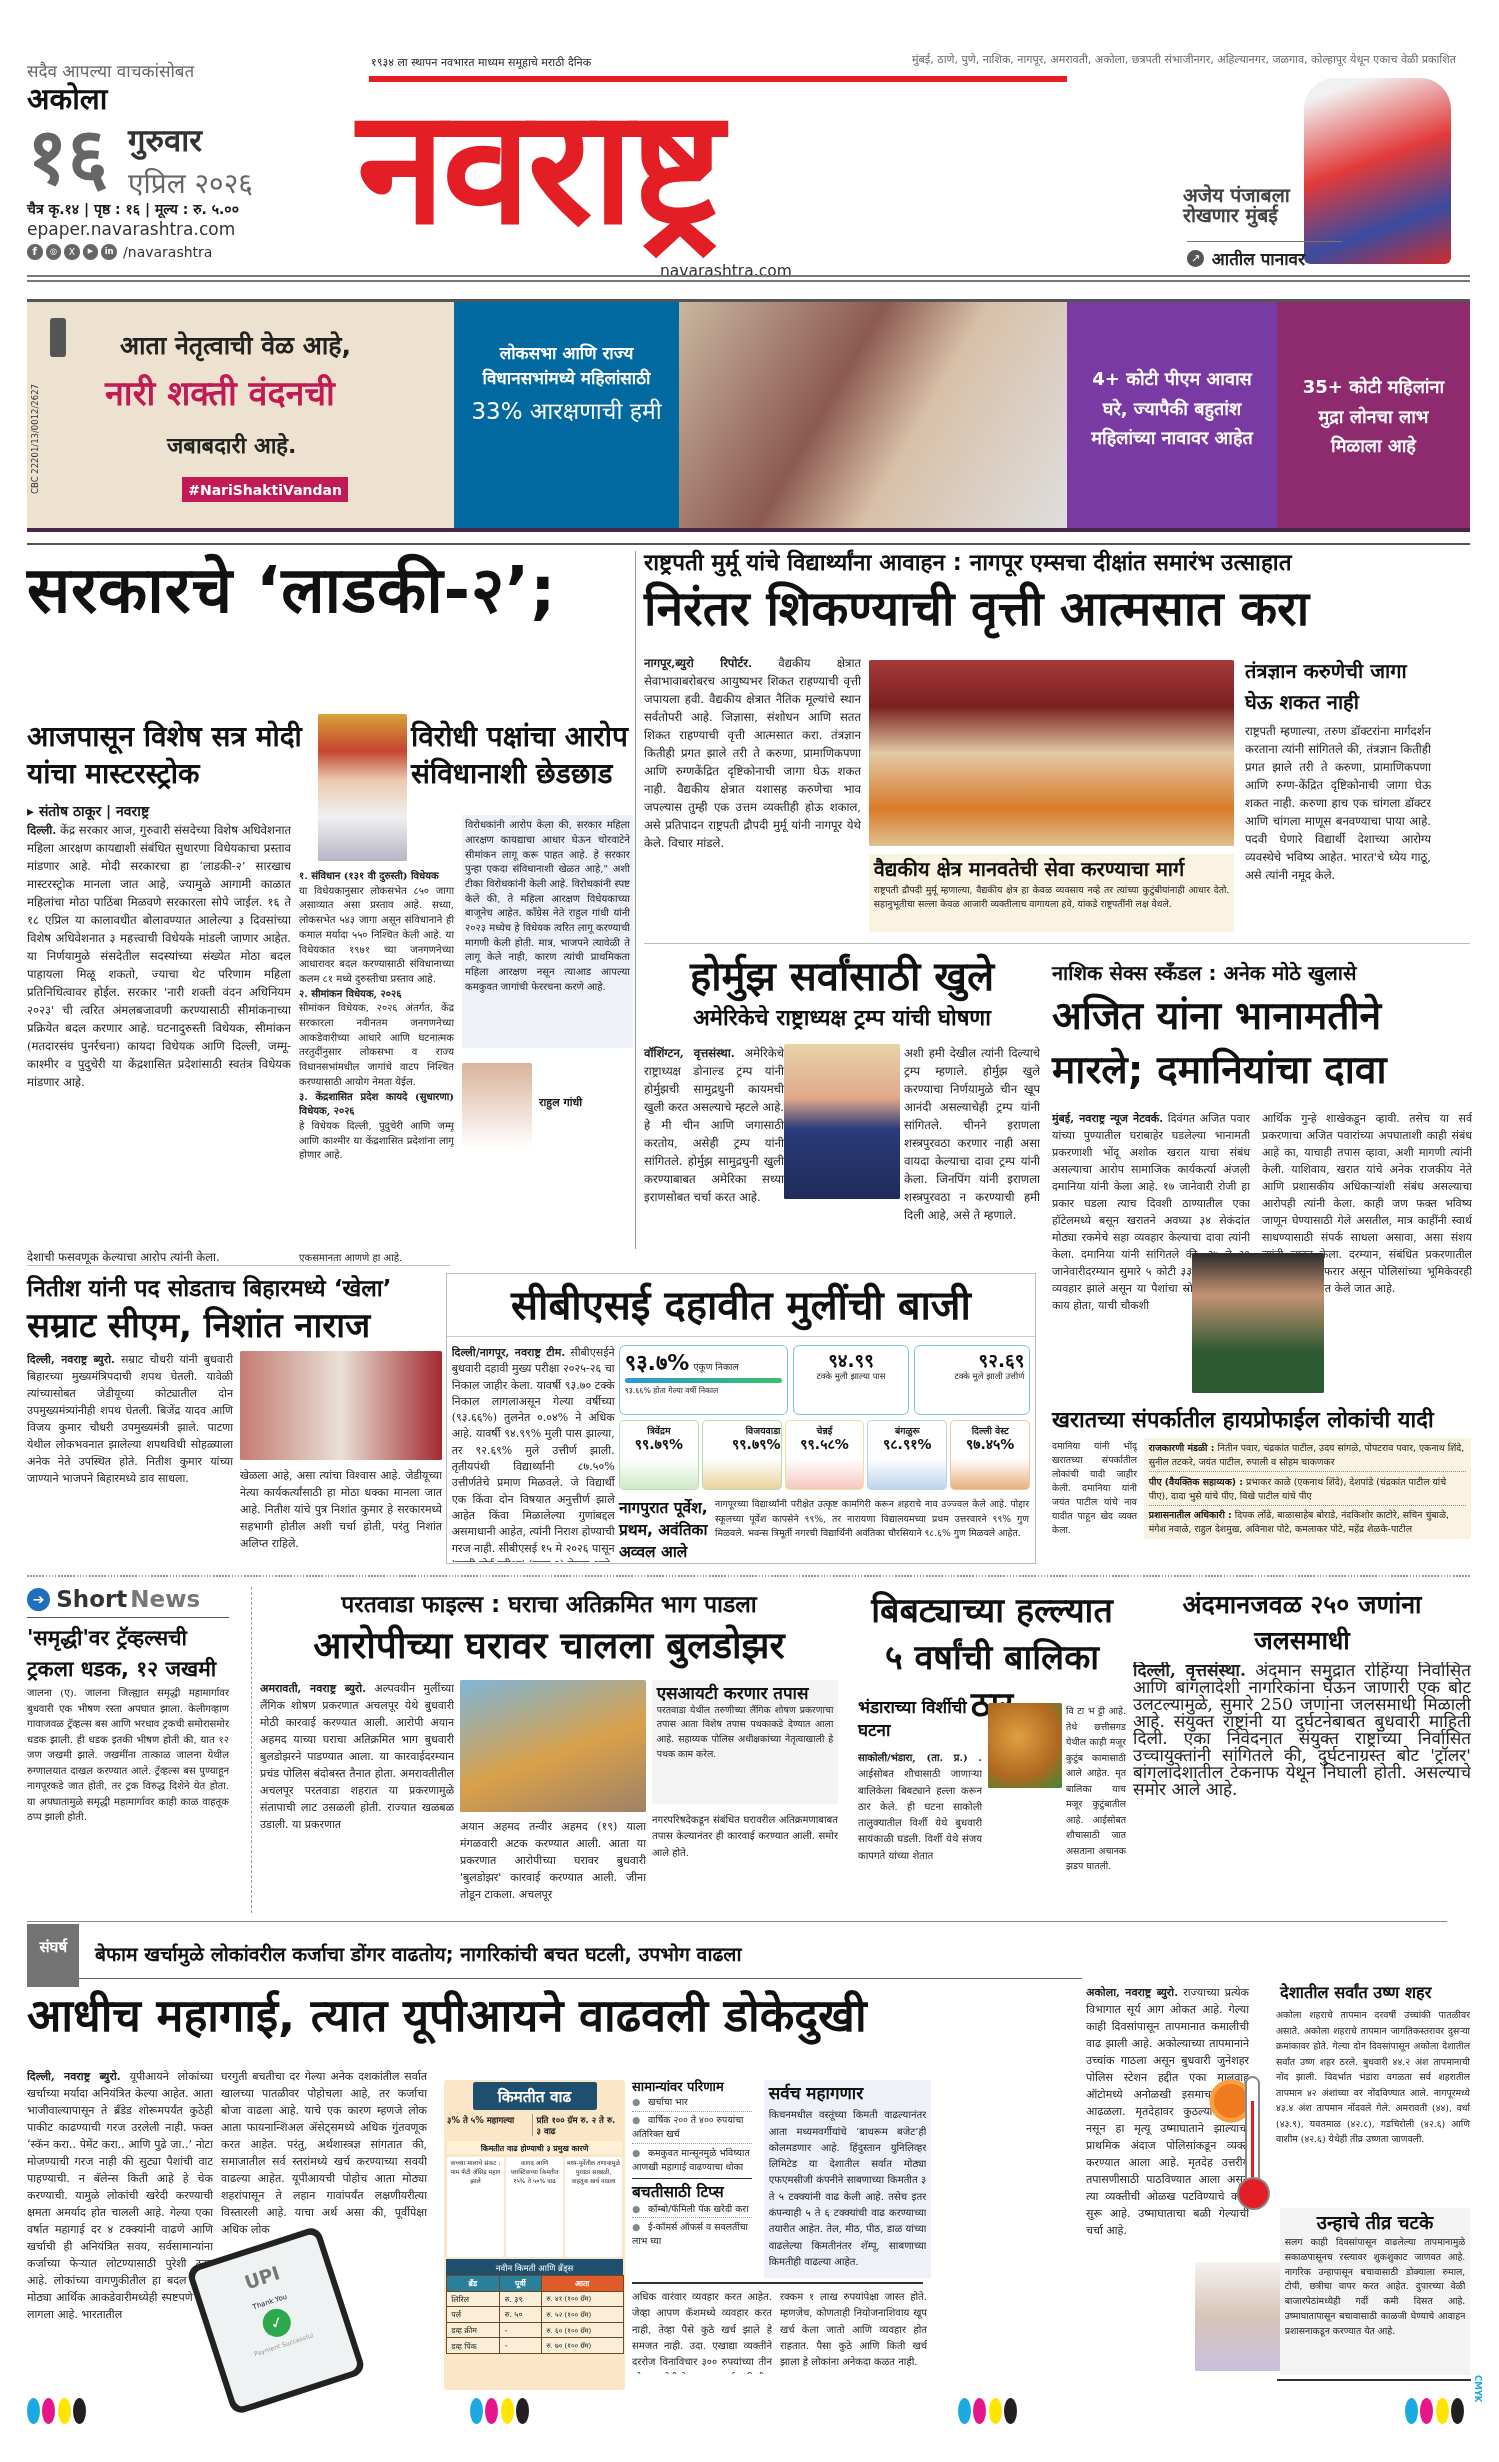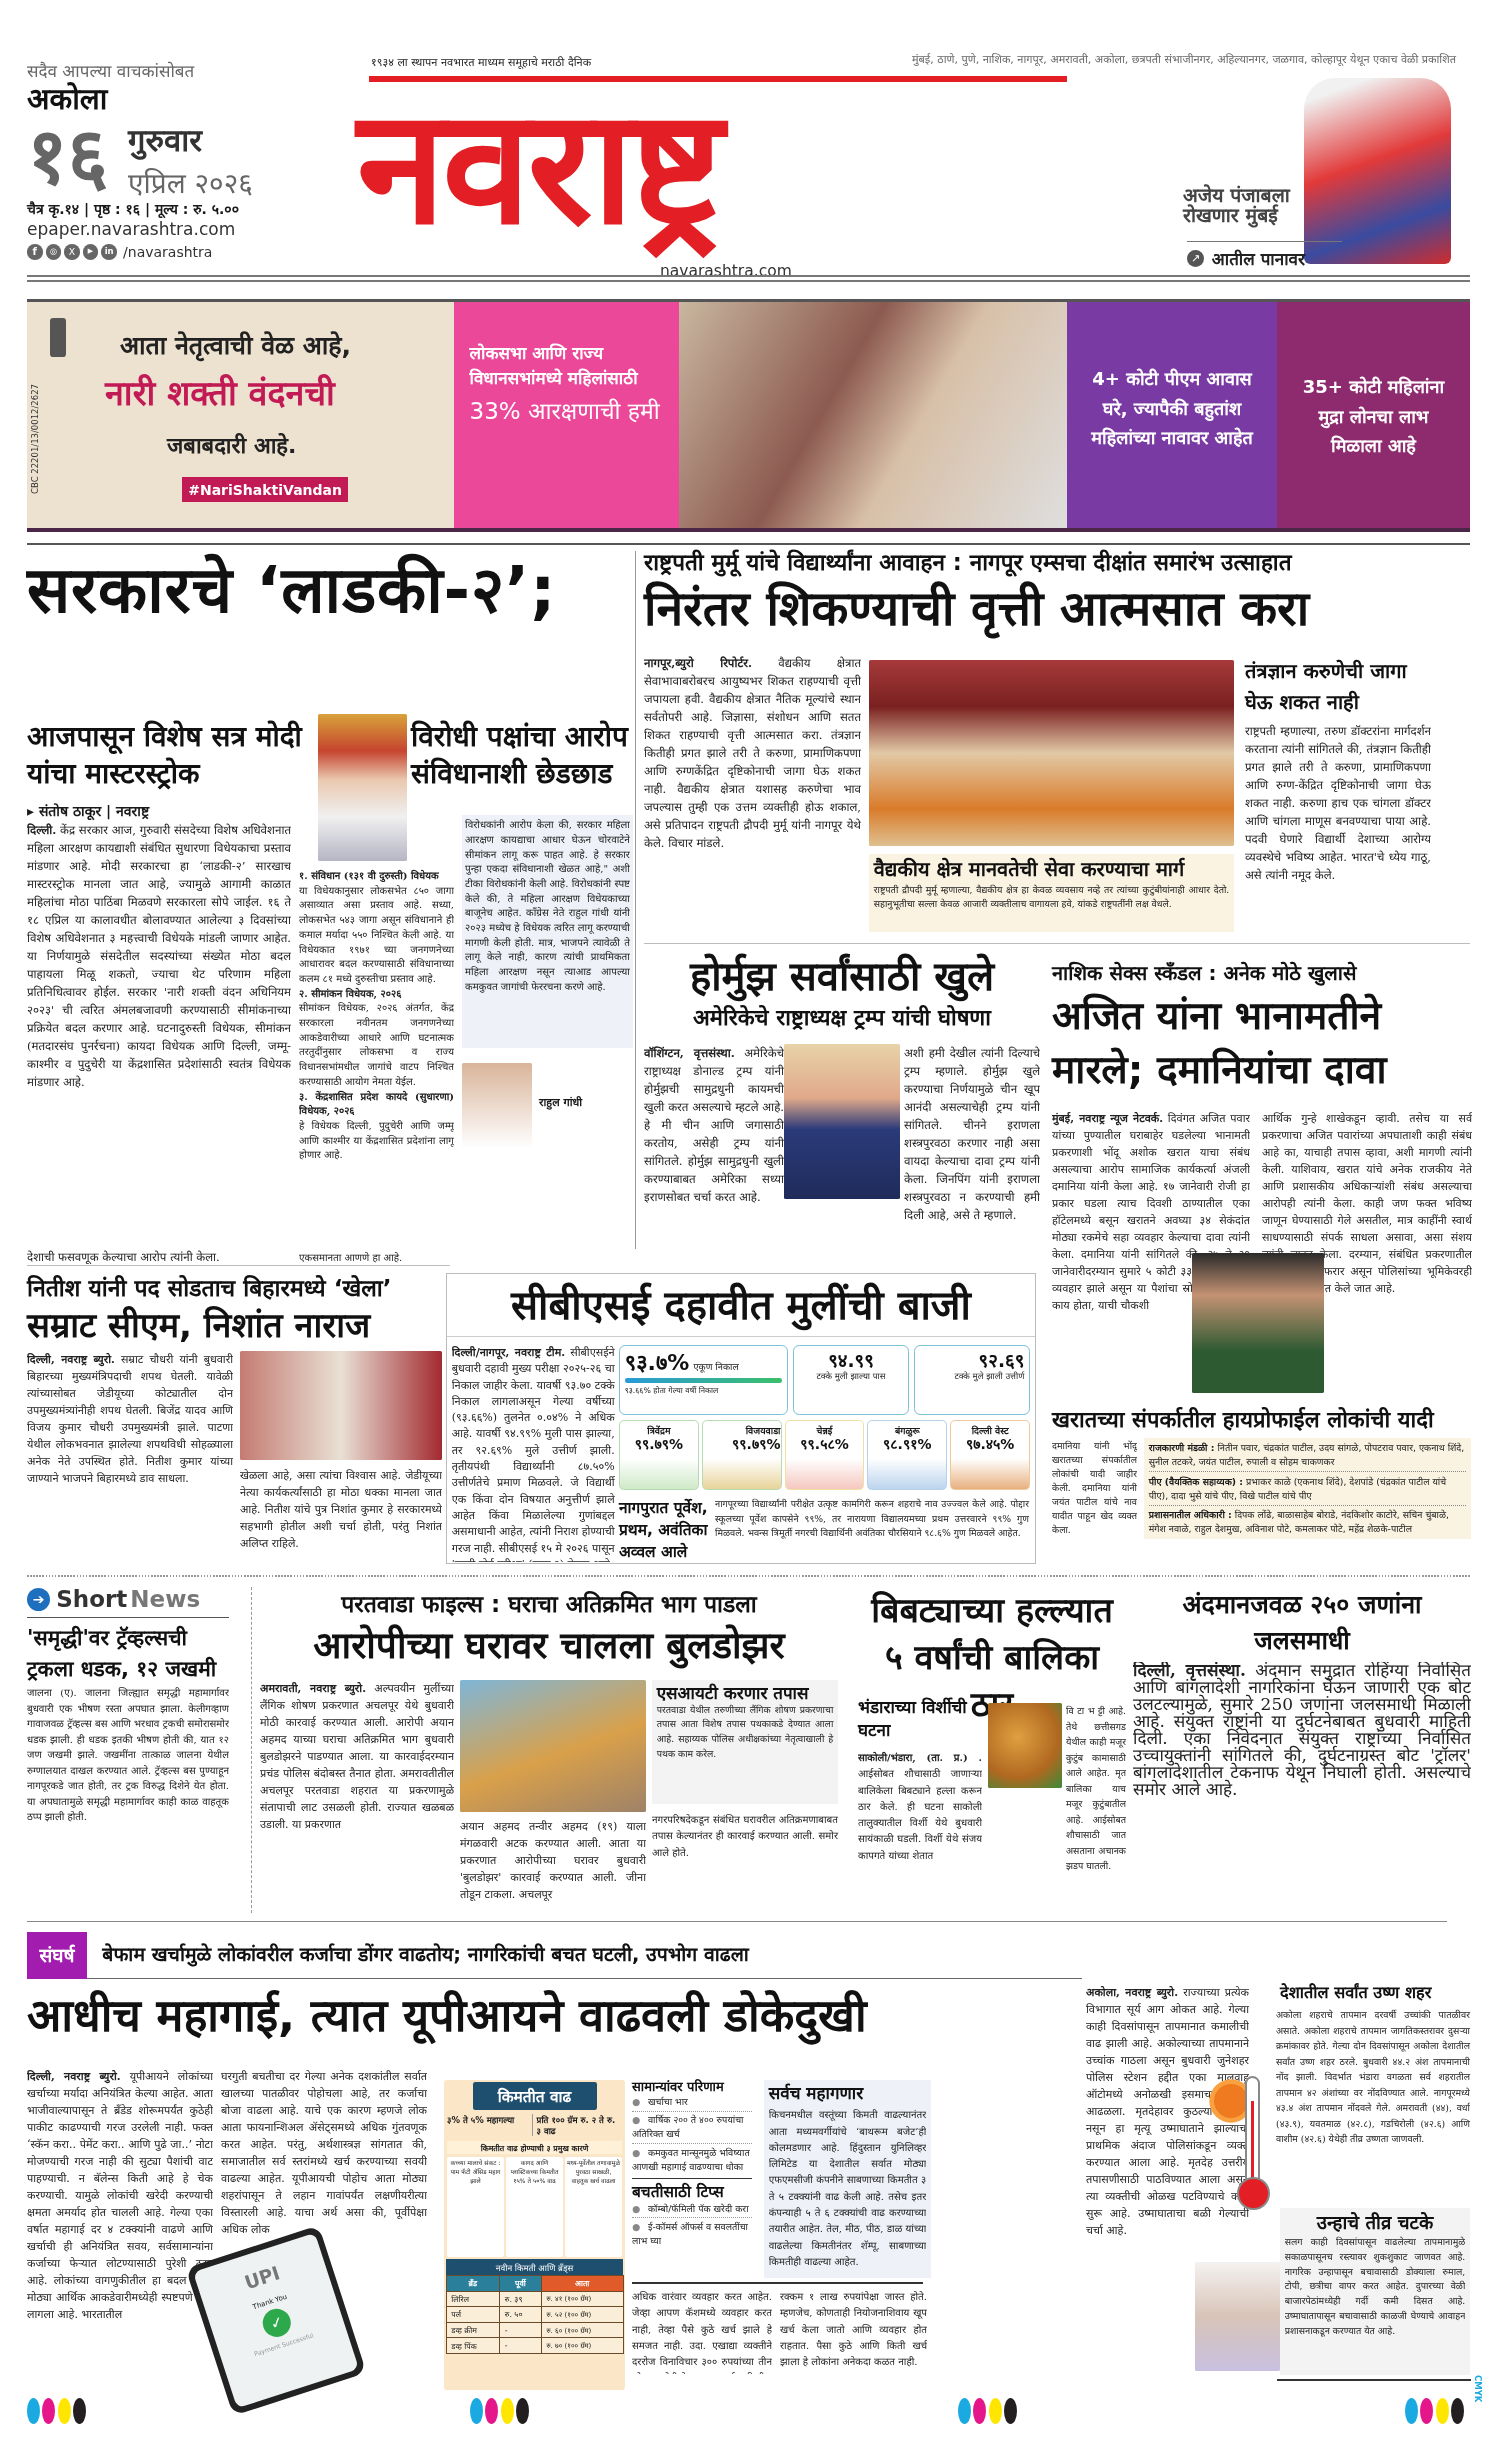--- a/index.html
+++ b/index.html
@@ -53,21 +53,21 @@
 
 <div class="abs" style="left:27px;top:299px;width:1443px;height:233px;display:flex;border-top:3.1px solid #555;border-bottom:4.7px solid #4a2747">
   <div style="width:427px;background:#ede1d0;position:relative">
     <div class="abs" style="left:23px;top:15.5px;width:15.5px;height:39px;background:#555;border-radius:3.1px"></div>
     <div class="abs" style="left:-47px;top:132px;transform:rotate(-90deg);font-size:8.5px;color:#333">CBC 22201/13/0012/2627</div>
     <div class="abs hl" style="left:93px;top:31px;font-size:25px;color:#222">आता नेतृत्वाची वेळ आहे,</div>
     <div class="abs hl" style="left:78px;top:74px;font-size:34px;color:#c21a54">नारी शक्ती वंदनची</div>
     <div class="abs hl" style="left:140px;top:132px;font-size:22px;color:#222">जबाबदारी आहे.</div>
     <div class="abs" style="left:155px;top:175px;background:#c21a54;color:#fff;font-weight:bold;font-size:14px;padding:4.7px 6.2px">#NariShaktiVandan</div>
   </div>
-  <div style="width:225px;background:#ec4899;color:#fff;padding:39px 15.5px 0">
+  <div style="width:225px;background:#0369a1;color:#fff;text-align:center;padding:39px 15.5px 0">
     <div style="font-size:17px;font-weight:bold;line-height:25px">लोकसभा आणि राज्य विधानसभांमध्ये महिलांसाठी</div>
     <div style="font-size:23px;font-weight:normal;line-height:31px;margin-top:4.7px">33% आरक्षणाची हमी</div>
   </div>
   <div style="width:388px;background:linear-gradient(120deg,#c9b7a0,#8c5a50 40%,#d8c0a8 60%,#dedede)"></div>
   <div style="width:210px;background:#7a3aa3;color:#fff;text-align:center;padding:62px 15.5px 0">
     <div style="font-size:18px;font-weight:bold;line-height:29.5px">4+ कोटी पीएम आवास घरे, ज्यापैकी बहुतांश महिलांच्या नावावर आहेत</div>
   </div>
   <div style="flex:1;background:#8e2a6e;color:#fff;text-align:center;padding:70px 15.5px 0">
     <div style="font-size:18px;font-weight:bold;line-height:29.5px">35+ कोटी महिलांना मुद्रा लोनचा लाभ मिळाला आहे</div>
   </div>
@@ -235,21 +235,21 @@
 
 <div class="abs" style="left:1133px;top:1587px;width:338px;height:326px">
   <div class="hl" style="font-size:25px;line-height:36px;text-align:center">अंदमानजवळ २५० जणांना जलसमाधी</div>
   <div class="body" style="font-size:17px;line-height:17px;margin-top:3.1px;height:248px;overflow:hidden">
     <b>दिल्ली, वृत्तसंस्था.</b> <span>अंदमान समुद्रात रोहिंग्या निर्वासित आणि बांगलादेशी नागरिकांना घेऊन जाणारी एक बोट उलटल्यामुळे, सुमारे 250 जणांना जलसमाधी मिळाली आहे. संयुक्त राष्ट्रांनी या दुर्घटनेबाबत बुधवारी माहिती दिली. एका निवेदनात संयुक्त राष्ट्रांच्या निर्वासित उच्चायुक्तांनी सांगितले की, दुर्घटनाग्रस्त बोट 'ट्रॉलर' बांगलादेशातील टेकनाफ येथून निघाली होती. असल्याचे समोर आले आहे.</span>
   </div>
 </div>
 
 <div class="abs" style="left:27px;top:1921px;width:1420px;height:0.8px;background:#888"></div>
 <div class="abs" style="left:27px;top:1932px;width:1055px;height:47px;display:flex;align-items:center;border-bottom:1.6px solid #666">
-  <div style="background:#a21caf;color:#fff;font-weight:bold;font-size:19px;padding:9.3px 12.4px;height:47px;line-height:28px">संघर्ष</div>
+  <div style="background:#737373;color:#fff;font-weight:bold;font-size:15px;padding:9.3px 12.4px;height:63px;line-height:28px">संघर्ष</div>
   <div class="hl" style="font-size:19.4px;margin-left:15.5px">बेफाम खर्चामुळे लोकांवरील कर्जाचा डोंगर वाढतोय; नागरिकांची बचत घटली, उपभोग वाढला</div>
 </div>
 <div class="abs hl" style="left:27px;top:1983px;width:1055px;font-size:45px;line-height:65px">आधीच महागाई, त्यात यूपीआयने वाढवली डोकेदुखी</div>
 
 <div class="abs body" style="left:27px;top:2068px;width:186px;height:303px;overflow:hidden;font-size:11px;line-height:17px">
   <b>दिल्ली, नवराष्ट्र ब्युरो.</b> <span>यूपीआयने लोकांच्या खर्चाच्या मर्यादा अनियंत्रित केल्या आहेत. आता भाजीवाल्यापासून ते ब्रँडेड शोरूमपर्यंत कुठेही पाकीट काढण्याची गरज उरलेली नाही. फक्त ‘स्कॅन करा.. पेमेंट करा.. आणि पुढे जा..’ नोटा मोजण्याची गरज नाही की सुट्या पैशांची वाट पाहण्याची. न बॅलेन्स किती आहे हे चेक करण्याची. यामुळे लोकांची खरेदी करण्याची क्षमता अमर्याद होत चालली आहे. गेल्या एका वर्षात महागाई दर ४ टक्क्यांनी वाढणे आणि खर्चाची ही अनियंत्रित सवय, सर्वसामान्यांना कर्जाच्या फेऱ्यात लोटण्यासाठी पुरेशी ठरत आहे. लोकांच्या वागणुकीतील हा बदल आता मोठ्या आर्थिक आकडेवारीमध्येही स्पष्टपणे दिसू लागला आहे. भारतातील</span>
 </div>
 <div class="abs body" style="left:221px;top:2068px;width:206px;height:178px;overflow:hidden;font-size:11px;line-height:17px">घरगुती बचतीचा दर गेल्या अनेक दशकांतील सर्वात खालच्या पातळीवर पोहोचला आहे, तर कर्जाचा बोजा वाढला आहे. याचे एक कारण म्हणजे लोक आता फायनान्शिअल ॲसेट्समध्ये अधिक गुंतवणूक करत आहेत. परंतु, अर्थशास्त्रज्ञ सांगतात की, समाजातील सर्व स्तरांमध्ये खर्च करण्याच्या सवयी वाढल्या आहेत. यूपीआयची पोहोच आता मोठ्या शहरांपासून ते लहान गावांपर्यंत लक्षणीयरीत्या विस्तारली आहे. याचा अर्थ असा की, पूर्वीपेक्षा अधिक लोक</div>
 <div class="abs" style="left:206px;top:2243px;width:140px;height:155px;transform:rotate(-18deg);background:#222;border-radius:12.4px;padding:6.2px">
   <div style="width:100%;height:100%;background:#eef2f2;border-radius:7.8px;text-align:center;padding-top:15.5px">

